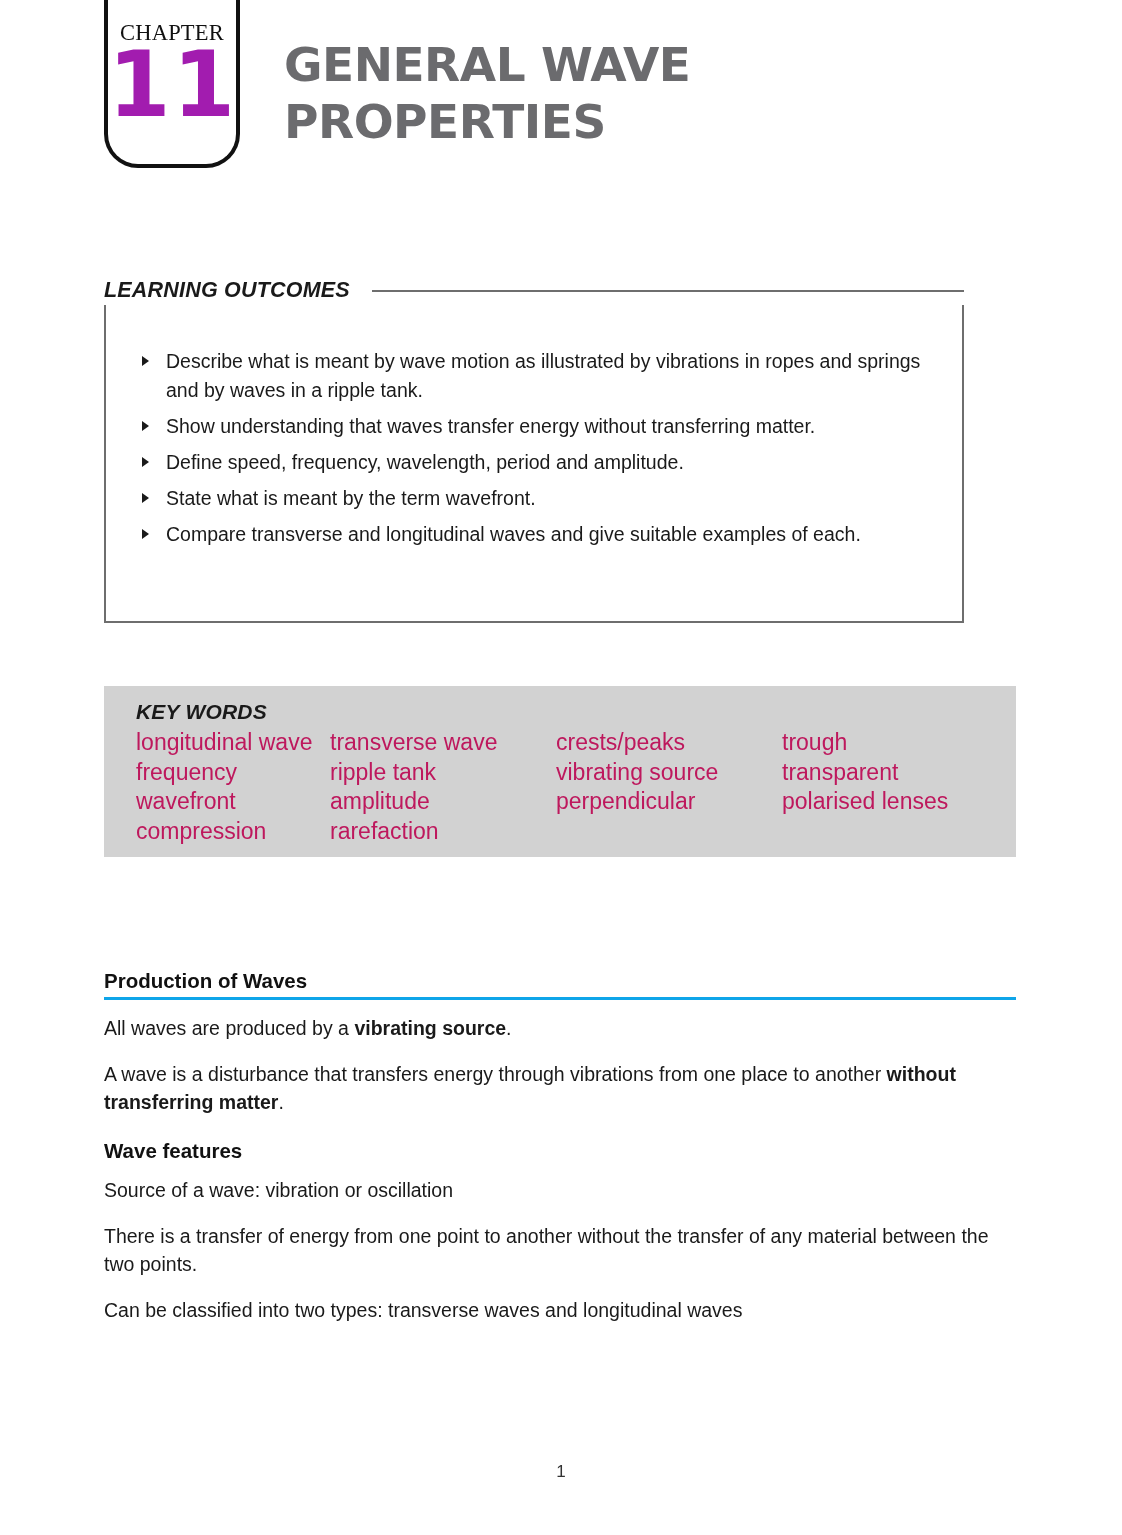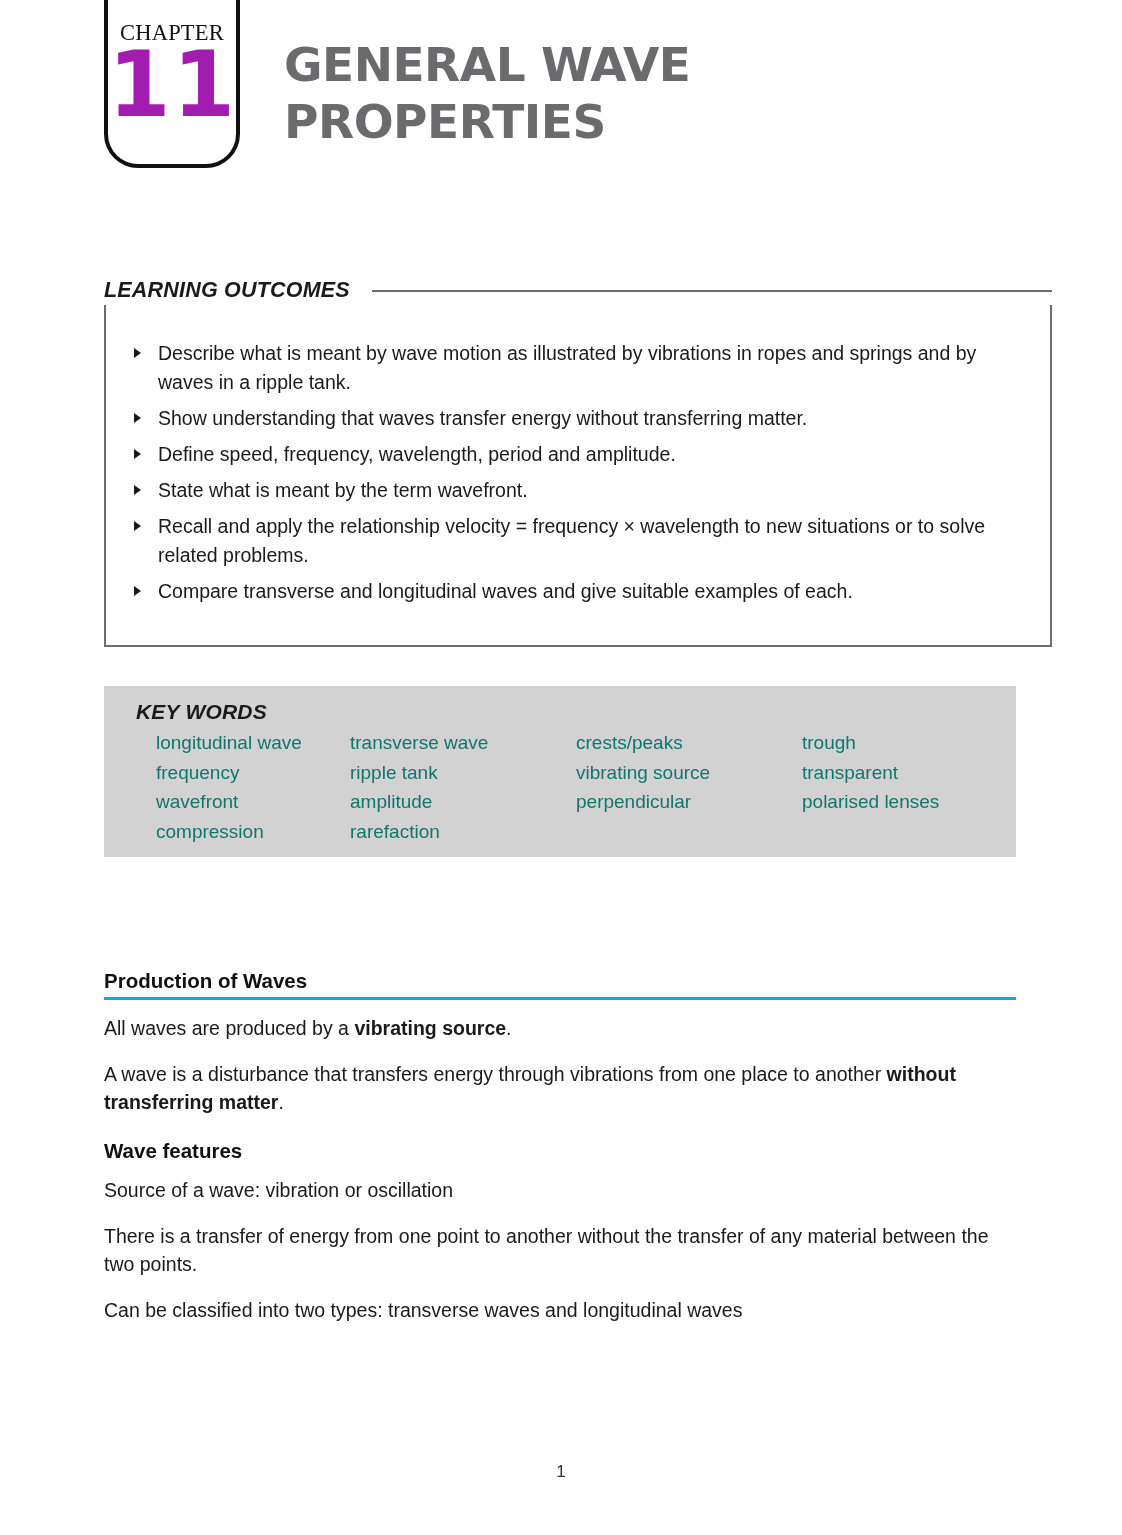--- a/index.html
+++ b/index.html
@@ -74,21 +74,21 @@
     color: #6b6b6e;
     margin-left: 20px;
   }
   #chapter-title .tl { display: block; }
 
   
   #learning-outcomes {
     position: absolute;
     left: 104px;
     top: 275px;
-    width: 948px;
+    width: 860px;
   }
   #lo-heading-row {
     display: flex;
     align-items: center;
     height: 30px;
   }
   #lo-heading {
     font-style: italic;
     font-weight: bold;
     font-size: 21.5px;
@@ -106,21 +106,21 @@
   }
   #lo-box {
     border: 2px solid #6e6e6e;
     border-top: none;
     box-sizing: border-box;
     padding: 34px 26px 32px 26px;
     min-height: 318px;
   }
   ul.outcome-list {
     list-style: none;
-    margin: 0;
+    margin: 8px;
     padding: 0;
   }
   ul.outcome-list li {
     position: relative;
     padding-left: 26px;
     font-size: 19.5px;
     line-height: 29px;
     margin-bottom: 7px;
     color: #1a1a1a;
   }
@@ -154,25 +154,24 @@
     color: #1a1a1a;
     margin-bottom: 4px;
     font-family: "Liberation Sans", sans-serif;
   }
   #kw-grid {
     display: grid;
     grid-template-columns: 194px 226px 226px auto;
     row-gap: 0px;
   }
   #kw-grid .kw {
-    font-size: 19px;
+    font-size: 23px;
     line-height: 29.5px;
-    color: #0f766e;
+    color: #be185d;
     white-space: nowrap;
-    margin-left: 20px;
   }
 
   
   #body-content {
     position: absolute;
     left: 104px;
     top: 968px;
     width: 912px;
   }
   .sec-heading {
@@ -241,24 +240,20 @@
         <span class="tri"></span>
         <span>Show understanding that waves transfer energy without transferring matter.</span>
       </li>
       <li>
         <span class="tri"></span>
         <span>Define speed, frequency, wavelength, period and amplitude.</span>
       </li>
       <li>
         <span class="tri"></span>
         <span>State what is meant by the term wavefront.</span>
-      </li>
-      <li>
-        <span class="tri"></span>
-        <span>Recall and apply the relationship velocity = frequency × wavelength to new situations or to solve related problems.</span>
       </li>
       <li>
         <span class="tri"></span>
         <span>Compare transverse and longitudinal waves and give suitable examples of each.</span>
       </li>
     </ul>
   </div>
 
 </section>
 

